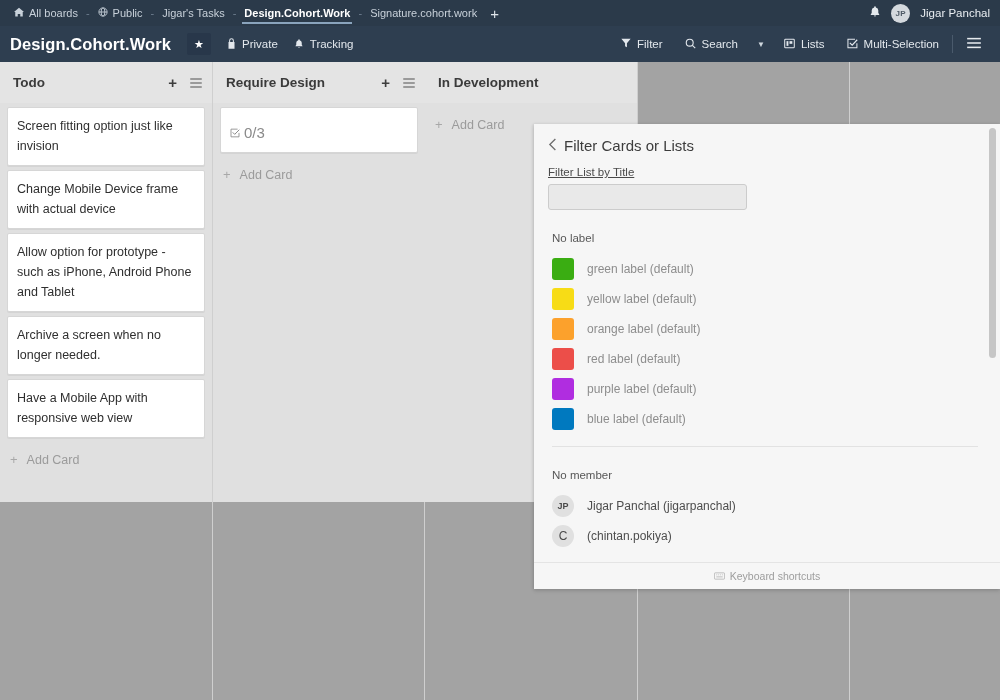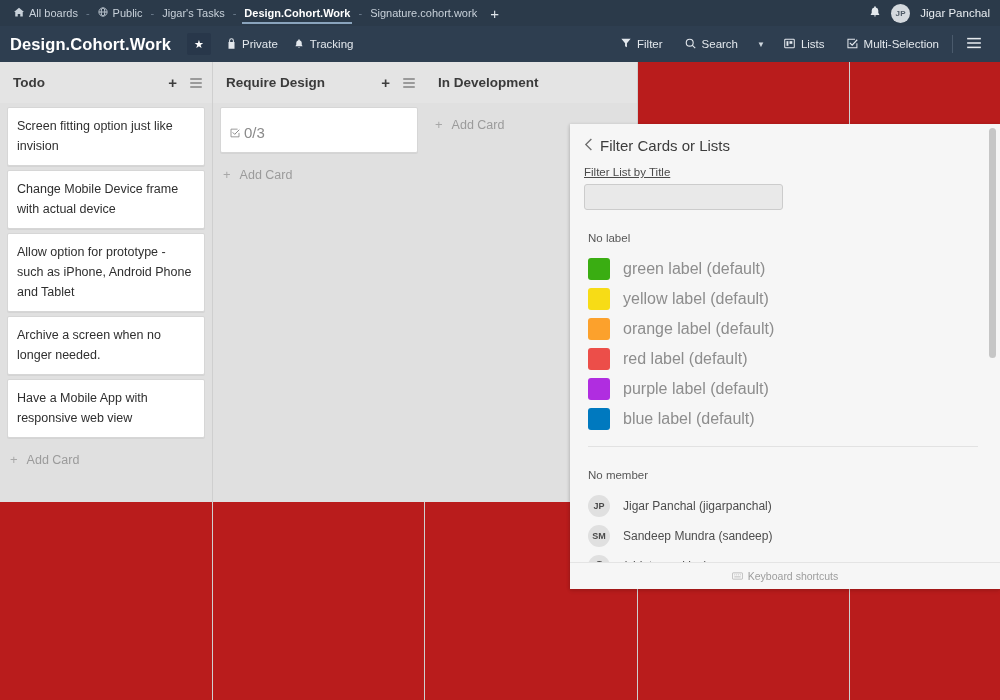--- a/index.html
+++ b/index.html
@@ -72,21 +72,21 @@
   .bh-right { margin-left: auto; display: flex; align-items: center; }
   .bh-right .bh-item { margin-left: 0; padding: 0 11px; }
   .vdiv { width: 1px; height: 18px; background: #4a5a6c; margin: 0 2px; }
   .hamb { padding: 0 9px 0 12px; font-size: 14px; color: #e6eaee; }
   .caret { font-size: 8px; color: #cfd7de; padding: 0 8px; }
 
   
   .board {
     position: absolute; top: 62px; left: 0;
     width: 1000px; height: 638px;
-    background: #b91c1c;
+    background: #a3a3a3;
   }
   .col-lines { position: absolute; inset: 0; }
   .col-line {
     position: absolute; top: 0; bottom: 0; width: 1px;
     background: #cfcfcf;
   }
   .list {
     position: absolute; top: 0; width: 212px;
     background: #e0e0e0;
     height: 440px;
@@ -123,21 +123,21 @@
   .add-card {
     display: flex; align-items: center; gap: 9px;
     padding: 10px 9px 10px 10px;
     font-size: 12.5px; color: #9b9b9b;
   }
   .add-card .pl { font-size: 13px; color: #a8a8a8; }
 
   
   .panel {
     position: absolute; top: 62px; right: 0;
-    width: 430px; height: 465px;
+    width: 466px; height: 465px;
     background: #f6f6f6;
     box-shadow: -1px 0 3px rgba(0,0,0,.10), 0 2px 4px rgba(0,0,0,.12);
     display: flex; flex-direction: column; margin-left: 36px;
   }
   .panel-scroll {
     flex: 1; overflow: hidden; position: relative;
     padding: 0 0 0 0;
   }
   .panel-inner { padding: 13px 18px 0 14px; }
   .panel-head {
@@ -157,21 +157,21 @@
   }
   .section-label {
     font-size: 11.5px; color: #575757;
     margin: 22px 0 10px 4px;
   }
   .row {
     display: flex; align-items: center; gap: 13px;
     height: 30px; padding-left: 4px;
   }
   .swatch { width: 22px; height: 22px; border-radius: 3px; flex: none; }
-  .row-text { font-size: 16px; color: #8d8d8d; }
+  .row-text { font-size: 12px; color: #8d8d8d; }
   .hr { height: 1px; background: #e2e2e2; margin: 12px 4px 0 4px; }
   .ava {
     width: 22px; height: 22px; border-radius: 50%;
     background: #e0e0e0; color: #4a4a4a;
     font-size: 9px; font-weight: bold;
     display: flex; align-items: center; justify-content: center;
     flex: none;
   }
   .ava.single { font-size: 12px; font-weight: normal; }
   .row-text-dark { font-size: 12px; color: #4d4d4d; }
@@ -453,24 +453,20 @@
 
         <div class="hr"></div>
 
         <div class="section-label">No member</div>
 
         <div class="row">
           <span class="ava">JP</span>
           <span class="row-text-dark">Jigar Panchal (jigarpanchal)</span>
         </div>
         <div class="row">
-          <span class="ava">SM</span>
-          <span class="row-text-dark">Sandeep Mundra (sandeep)</span>
-        </div>
-        <div class="row">
           <span class="ava single">C</span>
           <span class="row-text-dark">(chintan.pokiya)</span>
         </div>
 
       </div>
 
       <div class="pscroll-track">
         <div class="pscroll-thumb"></div>
       </div>
     </div>

